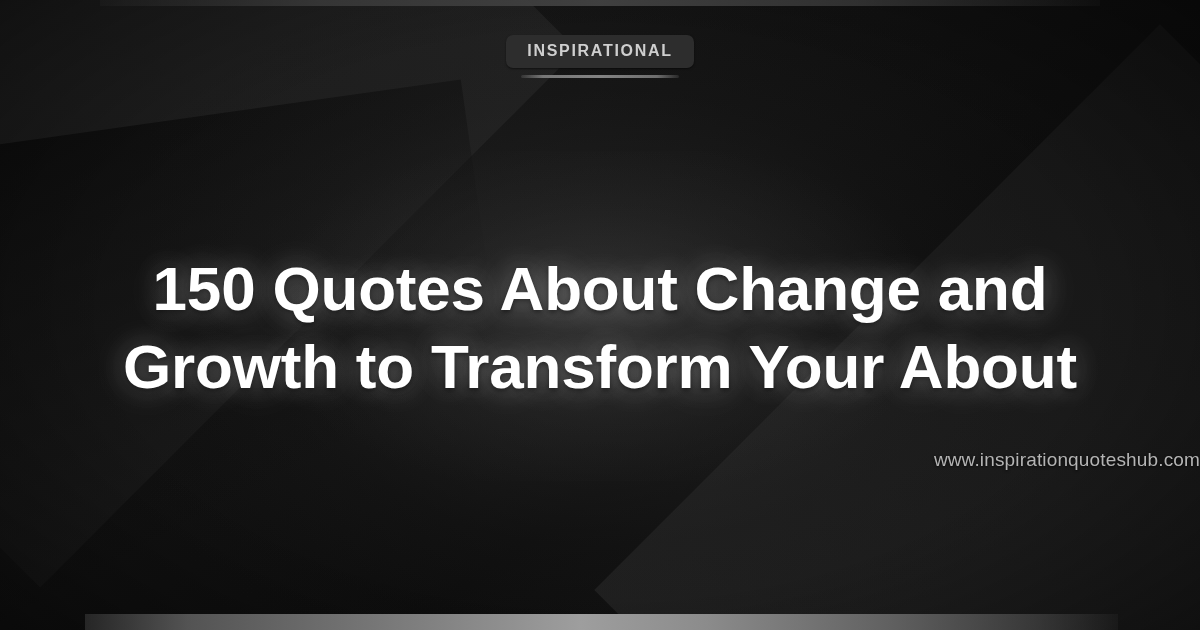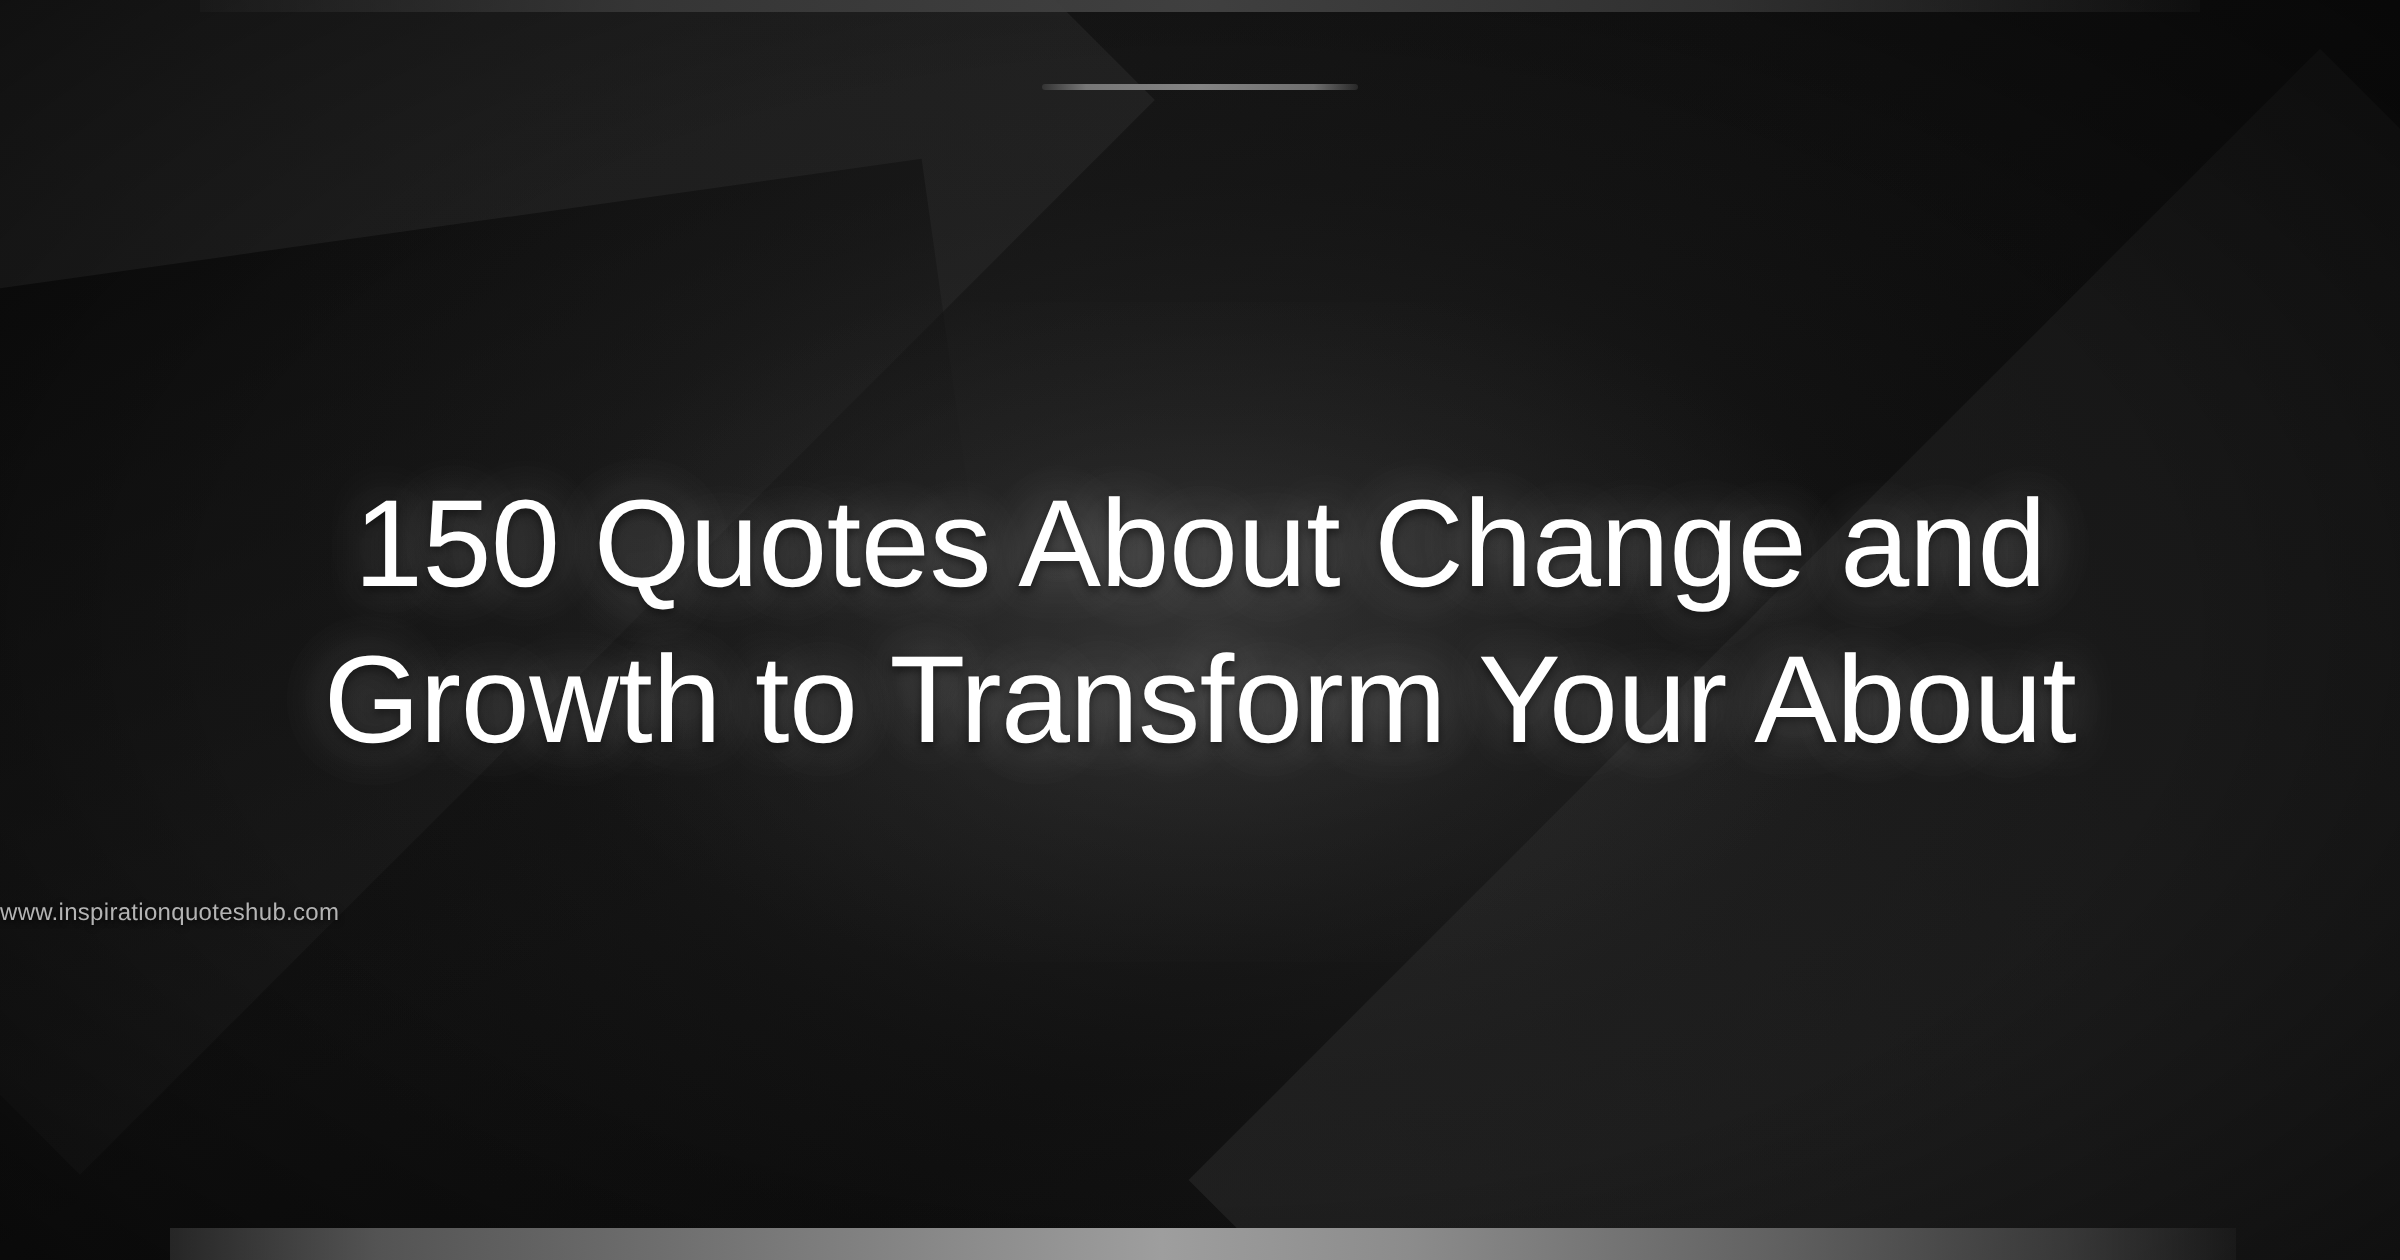--- a/index.html
+++ b/index.html
@@ -173,50 +173,50 @@
     background: linear-gradient(90deg,
                 rgba(110,110,110,0.25) 0%,
                 rgba(124,124,124,0.95) 14%,
                 rgba(132,132,132,1) 50%,
                 rgba(120,120,120,0.9) 86%,
                 rgba(100,100,100,0.25) 100%);
   }
 
   
   .headline {
-    margin: 0;
+    margin: 16px;
     position: absolute;
     top: 234px;
     left: 0;
     right: 0;
     padding: 0 70px;
     text-align: center;
     color: #ffffff;
     font-size: 62px;
-    font-weight: 400;
+    font-weight: 700;
     line-height: 1.25;
     letter-spacing: -0.2px;
     text-shadow:
       0 0 26px rgba(255,255,255,0.30),
       0 0 52px rgba(255,255,255,0.16),
       0 2px 5px rgba(0,0,0,0.75);
     box-sizing: border-box;
   }
 
   .headline .line { display: block; }
 
   
   .site-url {
     position: absolute;
     top: 449px;
     left: 0;
     right: 0;
-    text-align: left;
+    text-align: right;
     color: #b4b4b4;
-    font-size: 12px;
+    font-size: 19px;
     font-weight: 400;
     letter-spacing: 0.15px;
     text-shadow: 0 1px 3px rgba(0,0,0,0.8);
   }
 </style>
 </head>
 <body>
 
 <div class="canvas">
 
@@ -227,20 +227,21 @@
   <div class="center-glow"></div>
   <div class="center-glow-inner"></div>
   <div class="vignette"></div>
 
   <div class="top-bar"></div>
   <div class="bottom-bar"></div>
 
   <div class="content">
 
     <div class="badge-wrap">
+      <span class="badge">INSPIRATIONAL</span>
       <div class="badge-rule"></div>
     </div>
 
     <h1 class="headline">
       <span class="line">150 Quotes About Change and</span>
       <span class="line">Growth to Transform Your About</span>
     </h1>
 
     <div class="site-url">www.inspirationquoteshub.com</div>
 

